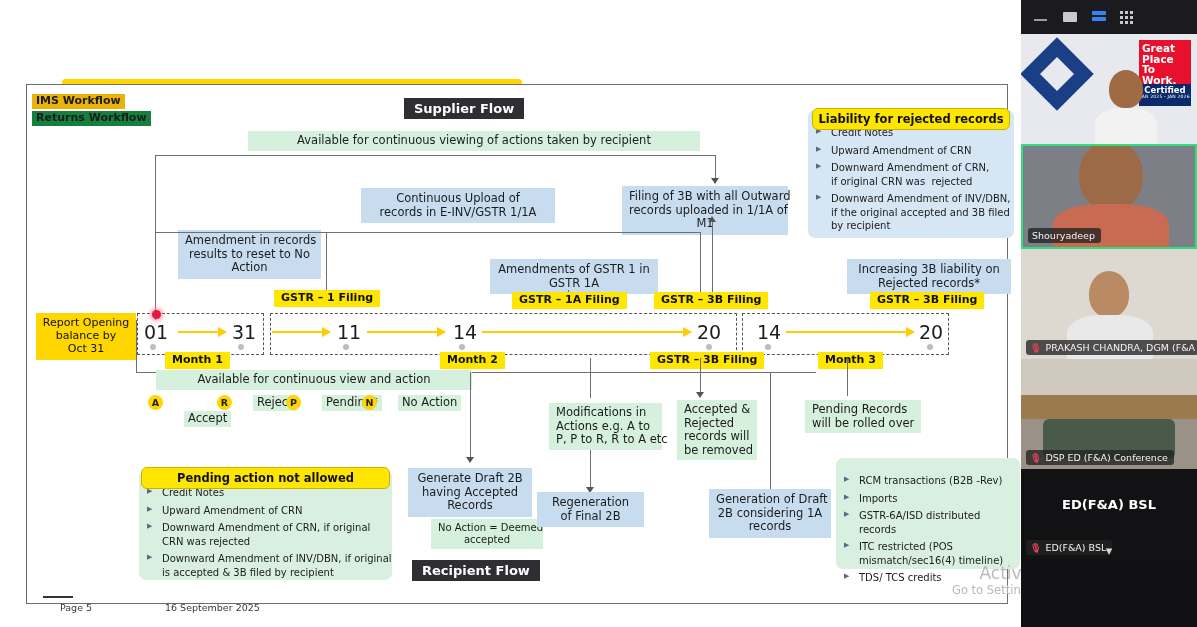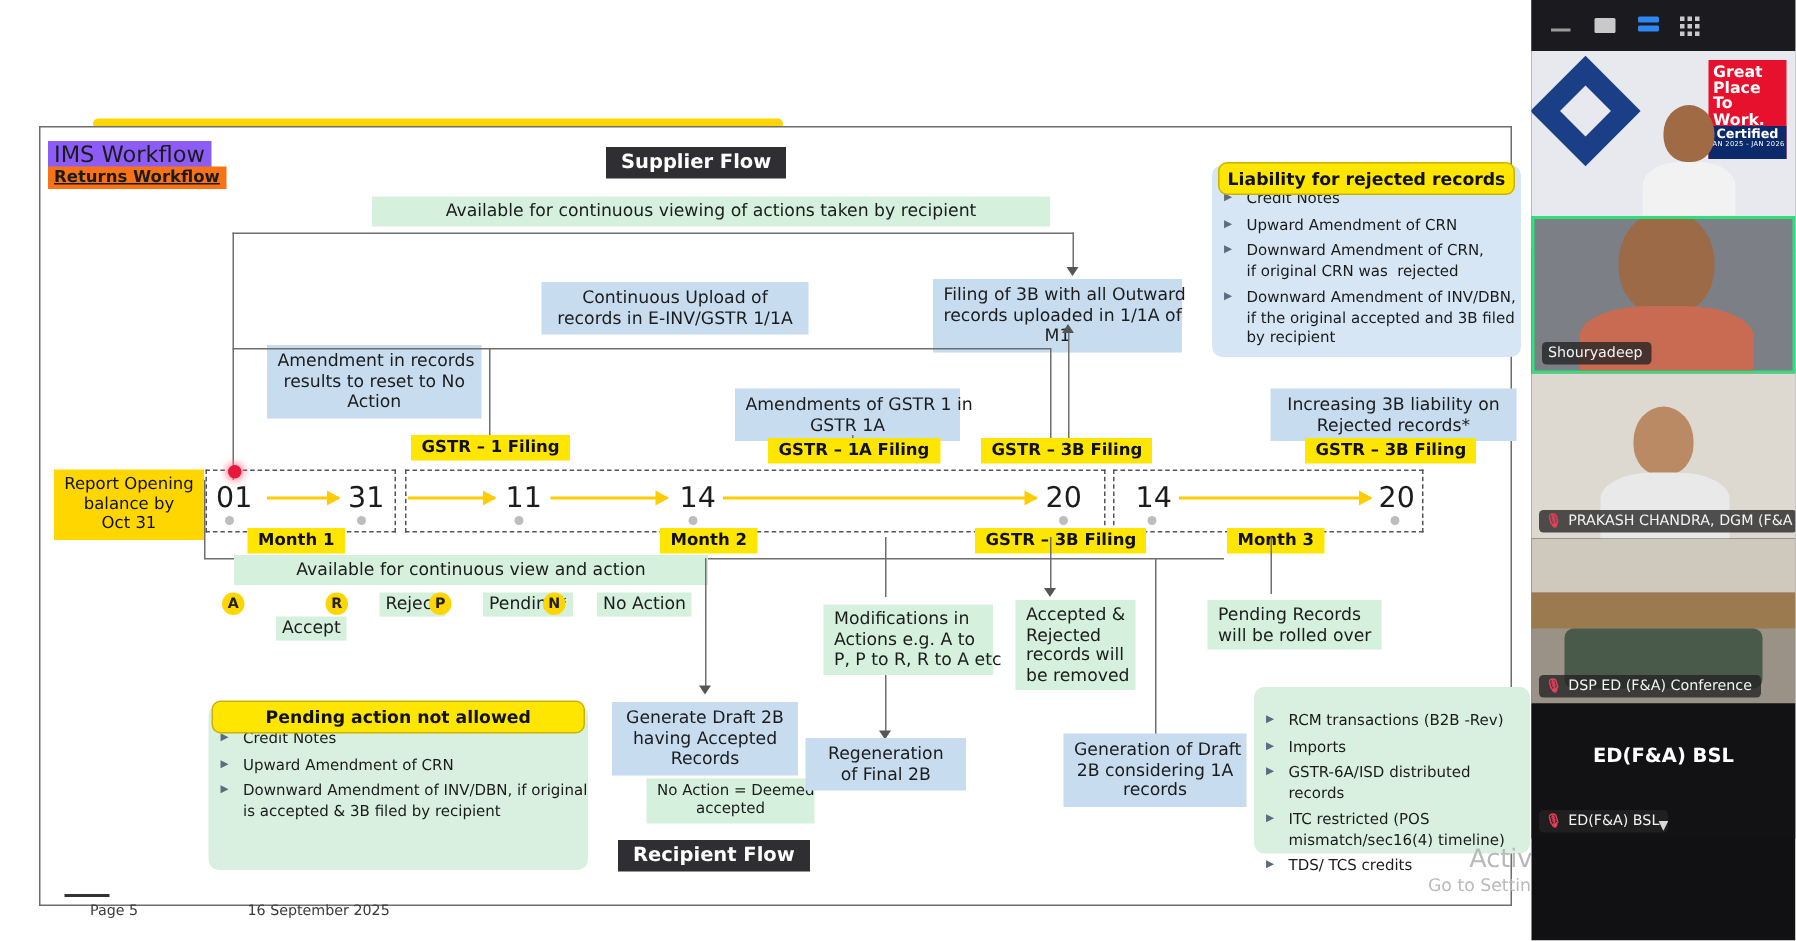--- a/index.html
+++ b/index.html
@@ -23,22 +23,22 @@
                 background:#ffd600; border-radius:4px; }
 
   .lbl { position:absolute; white-space:pre; line-height:1.18; }
 
   
   .chip-green { background:#d5f0dc; color:#1c1c1c; padding:3px 7px; font-size:11.5px;margin-left:16px; }
   .chip-blue  { background:#c8dcf0; color:#1c1c1c; padding:4px 7px; font-size:11.5px; text-align:center; }
   .chip-yellow{ background:#ffe600; color:#111; padding:2px 7px; font-size:11px; font-weight:bold; }
   .chip-dark  { background:#2e2e33; color:#fff; padding:3px 10px; font-size:13px; font-weight:bold; }
 
-  .hl-green { background:#8b5cf6; padding:1px 4px; font-size:15px; font-weight:normal; color:#1b1b1b;}
-  .hl-blue  { background:#f97316; padding:1px 4px; font-size:11px; font-weight:bold; color:#1b1b1b;text-decoration:underline;}
+  .hl-green { background:#eab308; padding:1px 4px; font-size:11px; font-weight:bold; color:#1b1b1b;}
+  .hl-blue  { background:#15803d; padding:1px 4px; font-size:11px; font-weight:bold; color:#1b1b1b;}
   .panel-head { position:absolute; background:#ffe600; border:1.5px solid #c9b200;
      border-radius:6px; font-size:11.5px; font-weight:bold; color:#111; text-align:center;
      padding:3px 0; z-index:3; }
   .panel-body { position:absolute; border-radius:7px; padding:16px 8px 8px 8px; }
   .panel-body ul { list-style:none; }
   .panel-body li { position:relative; padding-left:15px; font-size:10px;
      line-height:1.35; color:#1b1b1b; margin-bottom:4px; }
   .panel-body li:before { content:"\25B6"; position:absolute; left:0; top:1px;
      font-size:7px; color:#5b6b82; }
 
@@ -148,38 +148,38 @@
 
     <div class="lbl chip-dark" style="left:404px; top:98px;">Supplier Flow</div>
 
     <div class="lbl chip-green" style="left:232px; top:131px; width:452px; text-align:center;">Available for continuous viewing of actions taken by recipient</div>
 
     <div class="connector conn-h" style="left:155px; top:155px; width:561px;"></div>
     <div class="connector conn-v" style="left:155px; top:155px; height:165px;"></div>
     <div class="connector conn-v" style="left:715px; top:155px; height:24px;"></div>
     <div class="arrowhead-down" style="left:711px; top:178px;"></div>
 
-    <div class="lbl chip-blue" style="left:361px; top:188px; width:178px;">Continuous Upload of
+    <div class="lbl chip-blue" style="left:361px; top:188px; width:194px;">Continuous Upload of
 records in E-INV/GSTR 1/1A</div>
 
     <div class="lbl chip-blue" style="left:622px; top:186px; width:166px;">Filing of 3B with all Outward
 records uploaded in 1/1A of
 M1</div>
 
     <div class="lbl chip-blue" style="left:178px; top:230px; width:143px;">Amendment in records
 results to reset to No
 Action</div>
 
     <div class="connector conn-h" style="left:155px; top:232px; width:545px;"></div>
     <div class="connector conn-v" style="left:700px; top:232px; height:66px;"></div>
     <div class="connector conn-v" style="left:326px; top:232px; height:65px;"></div>
     <div class="connector conn-v" style="left:712px; top:222px; height:76px;"></div>
     <div class="arrowhead-up" style="left:708px; top:216px;"></div>
 
-    <div class="lbl chip-blue" style="left:490px; top:259px; width:150px;">Amendments of GSTR 1 in
+    <div class="lbl chip-blue" style="left:490px; top:259px; width:168px;">Amendments of GSTR 1 in
 GSTR 1A</div>
     <div class="connector conn-v" style="left:568px; top:290px; height:8px;"></div>
 
     <div class="lbl chip-blue" style="left:847px; top:259px; width:164px;">Increasing 3B liability on
 Rejected records*</div>
 
     <div class="lbl chip-yellow" style="left:274px; top:290px;">GSTR – 1 Filing</div>
     <div class="lbl chip-yellow" style="left:512px; top:292px;">GSTR – 1A Filing</div>
     <div class="lbl chip-yellow" style="left:654px; top:292px;">GSTR – 3B Filing</div>
     <div class="lbl chip-yellow" style="left:870px; top:292px;">GSTR – 3B Filing</div>
@@ -283,20 +283,22 @@
 if the original accepted and 3B filed
 by recipient</li>
       </ul>
     </div>
     <div class="panel-head" style="left:812px; top:108px; width:198px;">Liability for rejected records</div>
 
     <div class="panel-body" style="left:139px; top:470px; width:253px; height:110px; background:#d9f0e0;">
       <ul>
         <li>Credit Notes</li>
         <li>Upward Amendment of CRN</li>
+        <li style="white-space:pre;">Downward Amendment of CRN, if original
+CRN was rejected</li>
         <li style="white-space:pre;">Downward Amendment of INV/DBN, if original
 is accepted &amp; 3B filed by recipient</li>
       </ul>
     </div>
     <div class="panel-head" style="left:141px; top:467px; width:249px;">Pending action not allowed</div>
 
     <div class="panel-body" style="left:836px; top:458px; width:184px; height:111px; background:#d9f0e0;">
       <ul>
         <li>RCM transactions (B2B -Rev)</li>
         <li>Imports</li>

